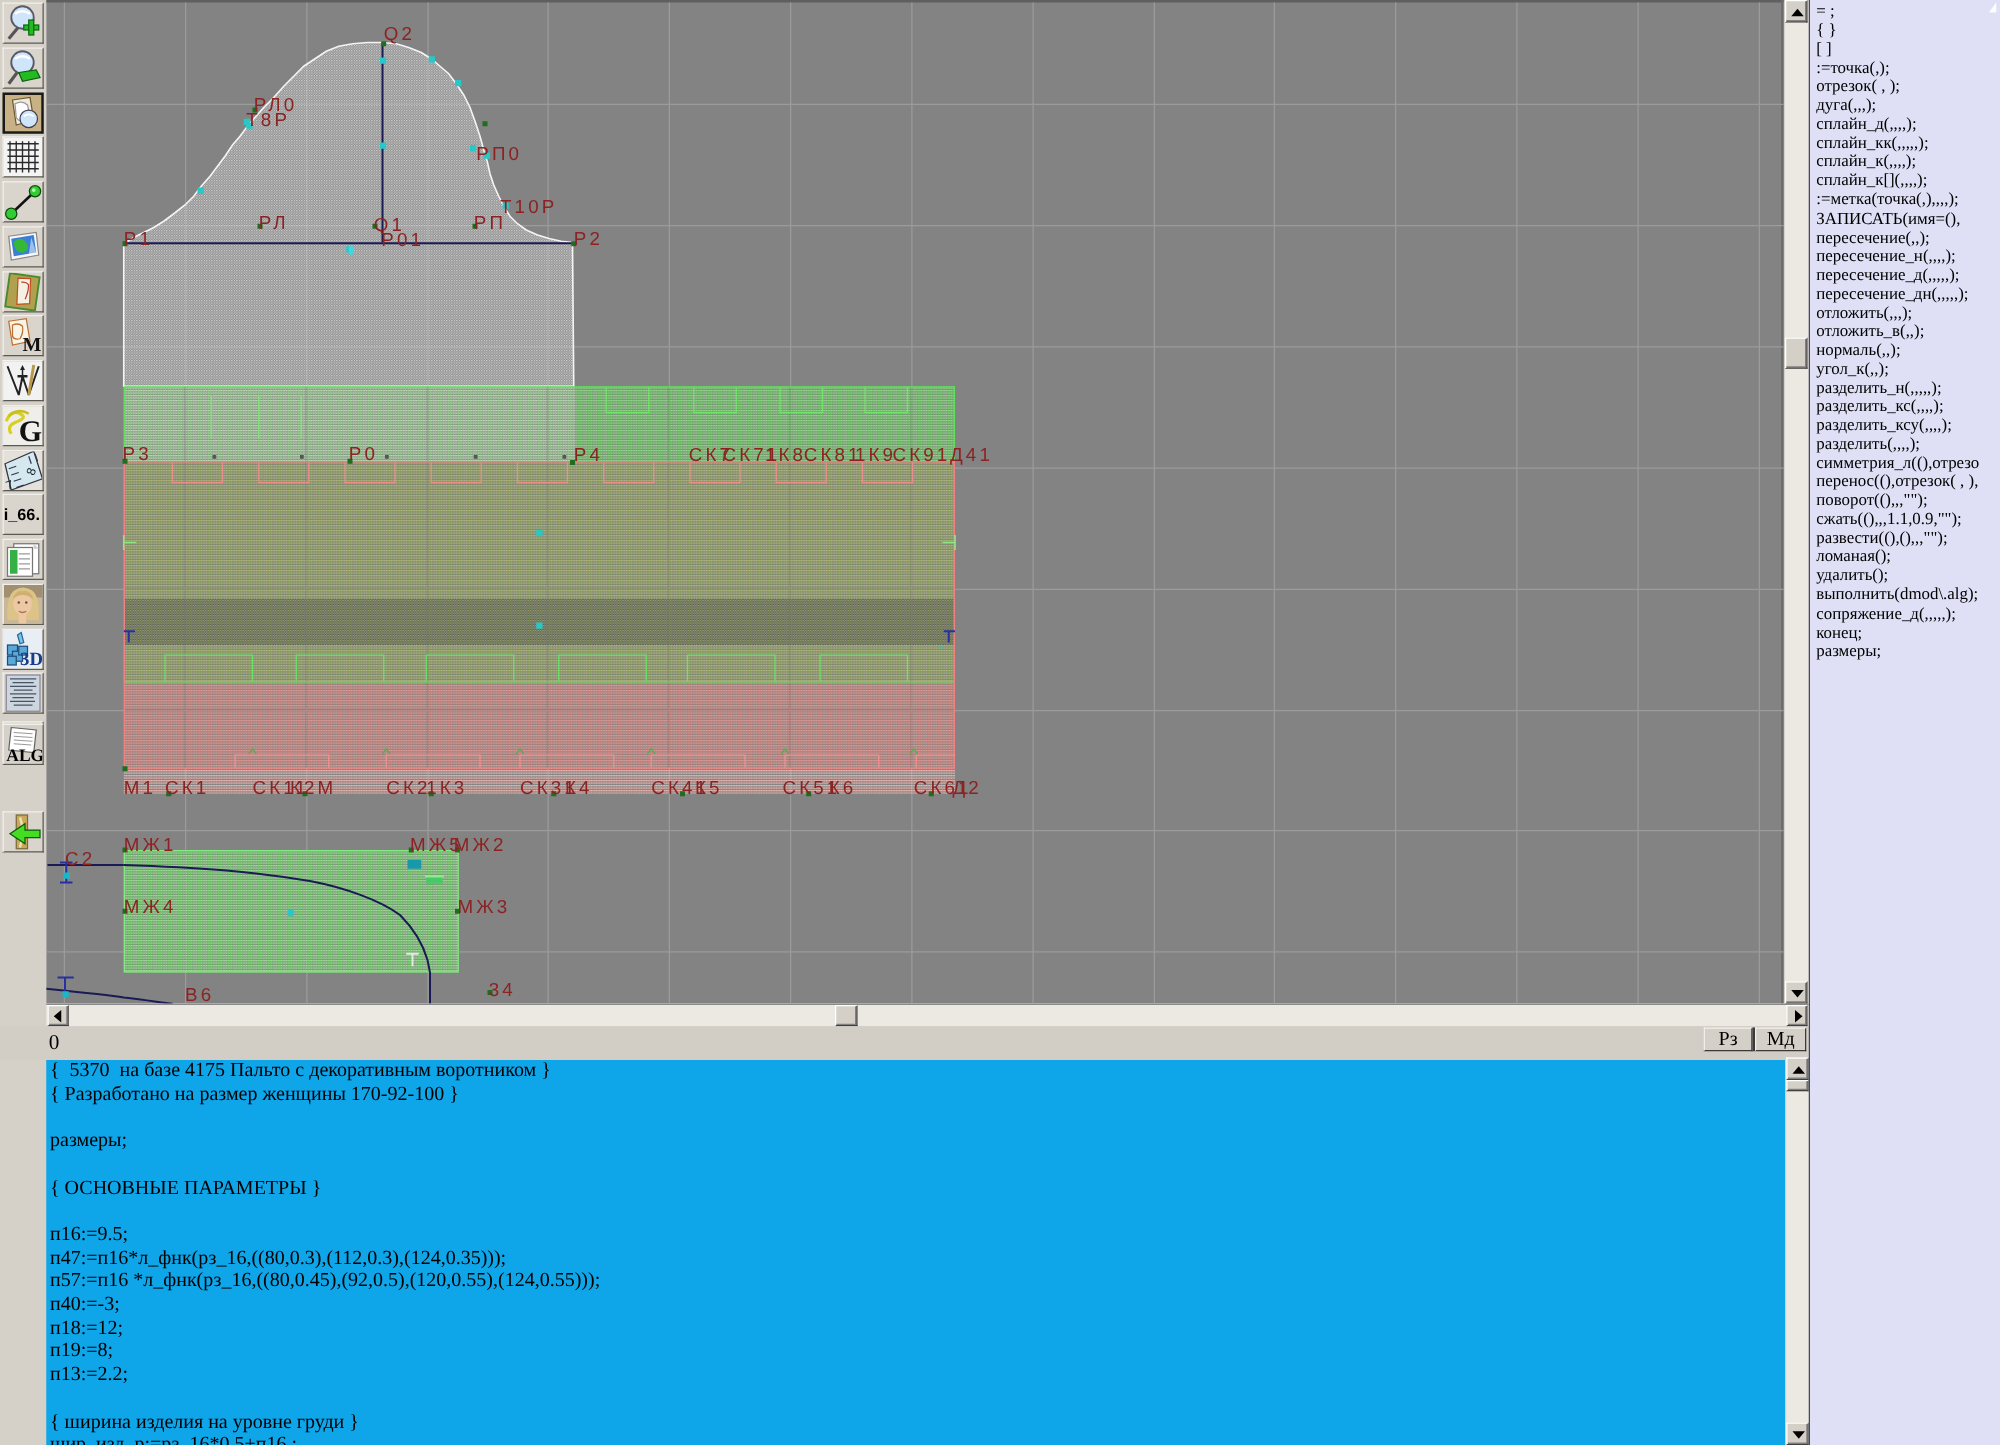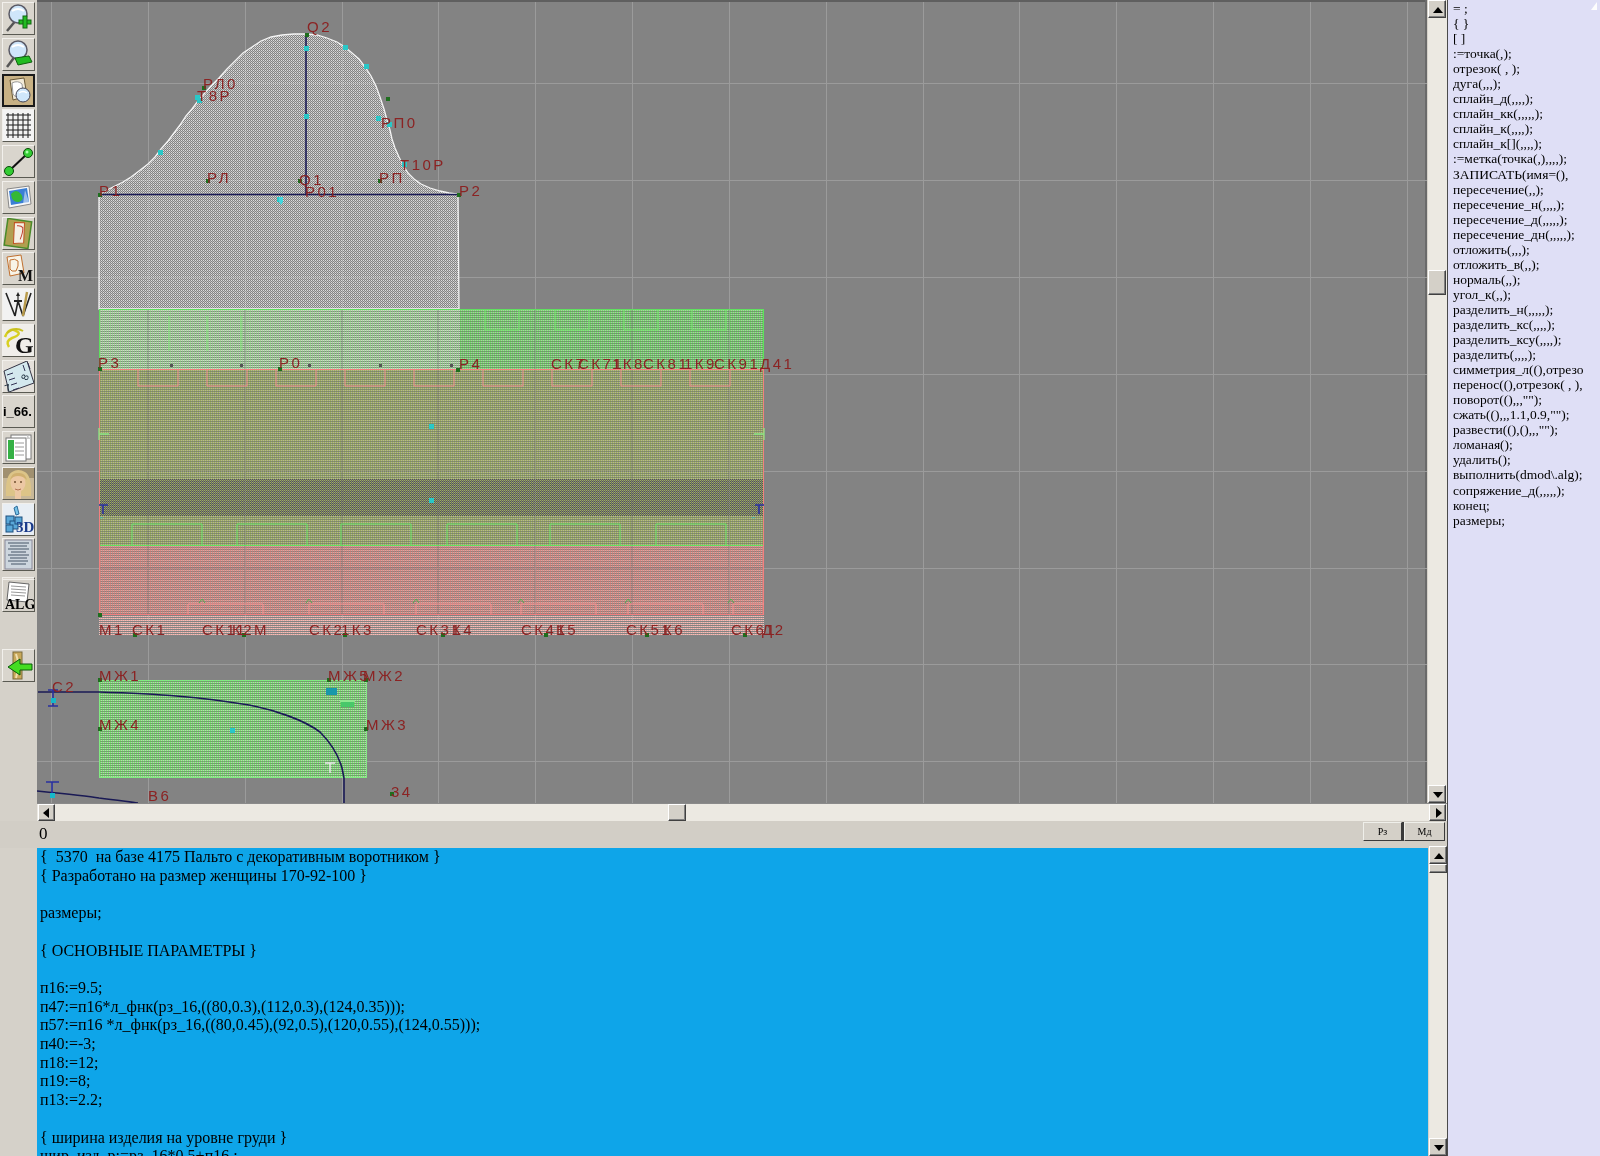--- a/index.html
+++ b/index.html
@@ -5,21 +5,21 @@
 #root{position:relative;width:1600px;height:1156px;}
 .tb{position:absolute;left:2px;width:33px;height:33px;background:#d9d5cd;border-top:1px solid #f2f0ec;border-left:1px solid #f2f0ec;border-right:1px solid #5a5a52;border-bottom:1px solid #5a5a52;overflow:hidden;}
 .tbp{border:2px solid #1a1a1a;background:#cfc09a;}
 #canvas{position:absolute;left:37px;top:0;width:1390px;height:803px;}
 #vsc{position:absolute;left:1428px;top:0;width:19px;height:803px;background:#ece9e2;}
 #hsc{position:absolute;left:37px;top:803px;width:1410px;height:18px;background:#ece9e2;border-top:1px solid #8a8a8a;}
 .sbtn{position:absolute;background:#d4d0c8;border-top:1px solid #fff;border-left:1px solid #fff;border-right:1px solid #404040;border-bottom:1px solid #404040;box-shadow:inset -1px -1px 0 #808080;}
 .stip{background-image:repeating-conic-gradient(#ffffff 0% 25%,#d4d0c8 0% 50%);background-size:2px 2px;}
 #status{position:absolute;left:0px;top:821px;width:1447px;height:27px;background:#d2cec6;}
 #status .zero{position:absolute;left:39px;top:3px;font-family:"Liberation Serif",serif;font-size:17px;color:#000;}
-.mbtn{position:absolute;top:1px;height:19px;background:#d4d0c8;border-top:1px solid #efefea;border-left:1px solid #efefea;border-right:1px solid #3a3a3a;border-bottom:1px solid #3a3a3a;font-family:"Liberation Serif",serif;font-size:10px;color:#000;text-align:center;line-height:17px;}
+.mbtn{position:absolute;top:1px;height:19px;background:#d4d0c8;border-top:1px solid #efefea;border-left:1px solid #efefea;border-right:1px solid #3a3a3a;border-bottom:1px solid #3a3a3a;font-family:"Liberation Serif",serif;font-size:16px;color:#000;text-align:center;line-height:17px;}
 #editor{position:absolute;left:37px;top:848px;width:1391px;height:308px;background:#0ea5e9;}
 #edtext{position:absolute;left:3px;top:0px;font-family:"Liberation Serif",serif;font-size:16px;line-height:18.7px;color:#000;white-space:pre;}
 #evsc{position:absolute;left:1429px;top:846px;width:19px;height:310px;background:#ece9e2;}
 #panel{position:absolute;left:1447px;top:0;width:153px;height:1156px;background:#dfdff6;border-left:1px solid #4a4a4a;}
 #ptext{position:absolute;left:5px;top:1px;font-family:"Liberation Serif",serif;font-size:13.5px;line-height:15.05px;color:#000;white-space:pre;}
 .arr{position:absolute;width:0;height:0;}
 </style></head><body>
 <div id="root">
 <svg id="canvas" width="1390" height="803" viewBox="0 0 1390 803">
       <defs>

